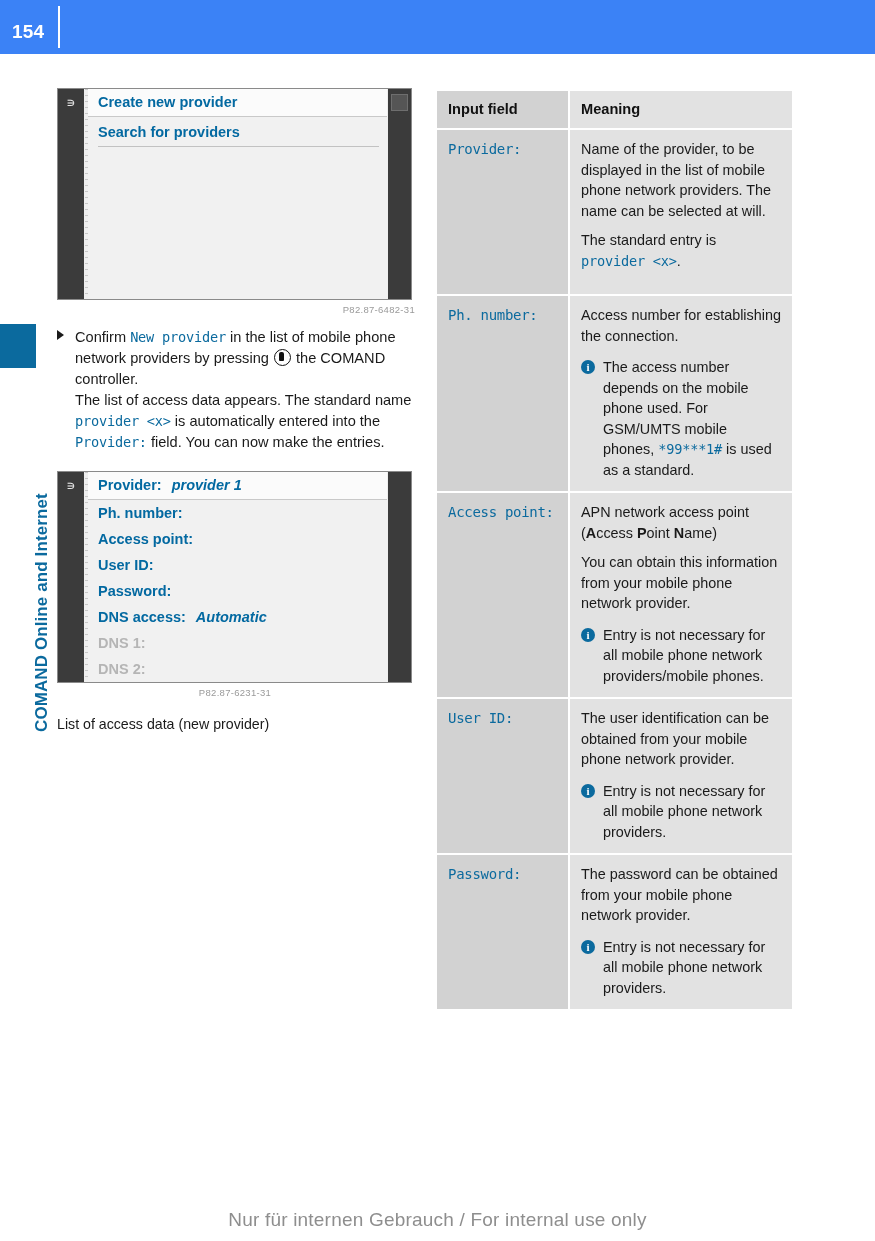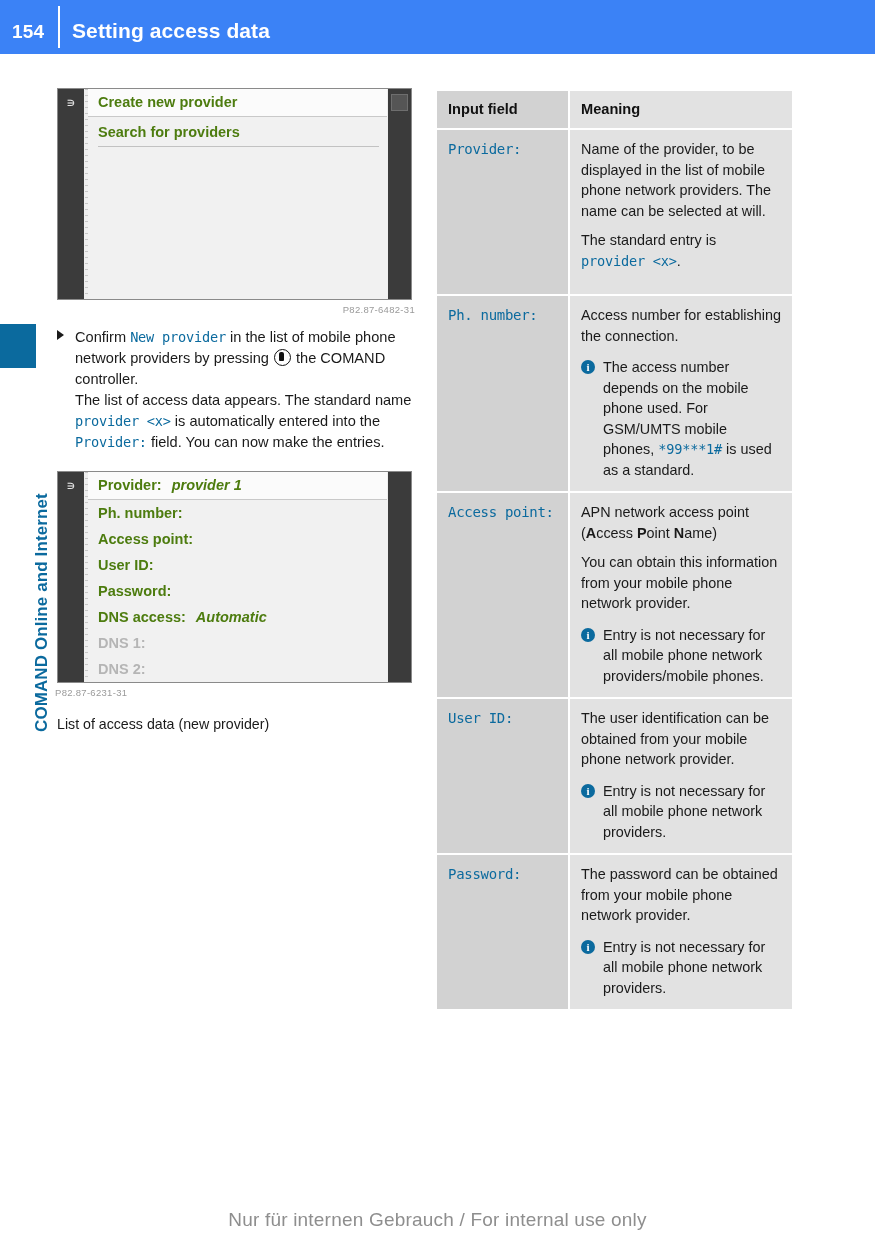--- a/index.html
+++ b/index.html
@@ -169,21 +169,21 @@
     border-bottom: 1px solid #c9c9c9;
   }
   .sf-row {
     position: absolute;
     left: 10px;
     right: 6px;
     height: 24px;
     line-height: 24px;
     font-size: 14.5px;
     font-weight: bold;
-    color: #4d7c0f;
+    color: #0369a1;
     white-space: nowrap;
   }
   .sf-row.dim { color: #b5b5b5; }
   .sf-row .val {
     font-style: italic;
     font-weight: bold;
     margin-left: 10px;
   }
   .sf-underline {
     position: absolute;
@@ -332,21 +332,20 @@
     color: #8e8e8e;
     letter-spacing: 0.2px;
   }
 </style>
 </head>
 <body>
 
 <div class="header-bar">
   <div class="header-page-no">154</div>
   <div class="header-rule"></div>
-  <div class="header-title">Setting access data</div>
 </div>
 
 <div class="side-tab-block"></div>
 <div class="side-tab-label">COMAND Online and Internet</div>
 
 <div class="col-left">
 
   <div class="screenfig fig1">
     <div class="sf-leftrail"></div>
     <div class="sf-dots"></div>
@@ -396,21 +395,21 @@
       </div>
       <div class="sf-row dim" style="top:159px;">
         <span>DNS 1:</span>
       </div>
       <div class="sf-row dim" style="top:185px;">
         <span>DNS 2:</span>
       </div>
     </div>
     <div class="sf-rightrail"></div>
   </div>
-  <div class="fig-id" style="position:relative; text-align:left; margin-top:4px;">P82.87-6231-31</div>
+  <div class="fig-id" style="position:relative; text-align:center; margin-top:4px;">P82.87-6231-31</div>
 
   <div class="fig-caption" style="margin-top:16px;">List of access data (new provider)</div>
 </div>
 
 <div class="col-right">
   <table class="tbl">
     <colgroup>
         <col class="c1">
         <col class="c2">
       </colgroup>

